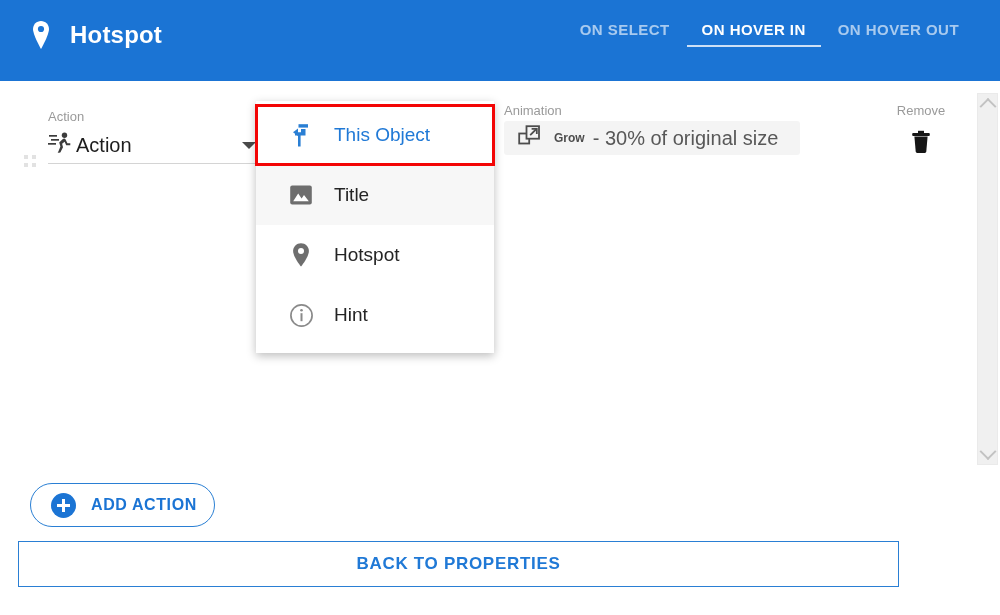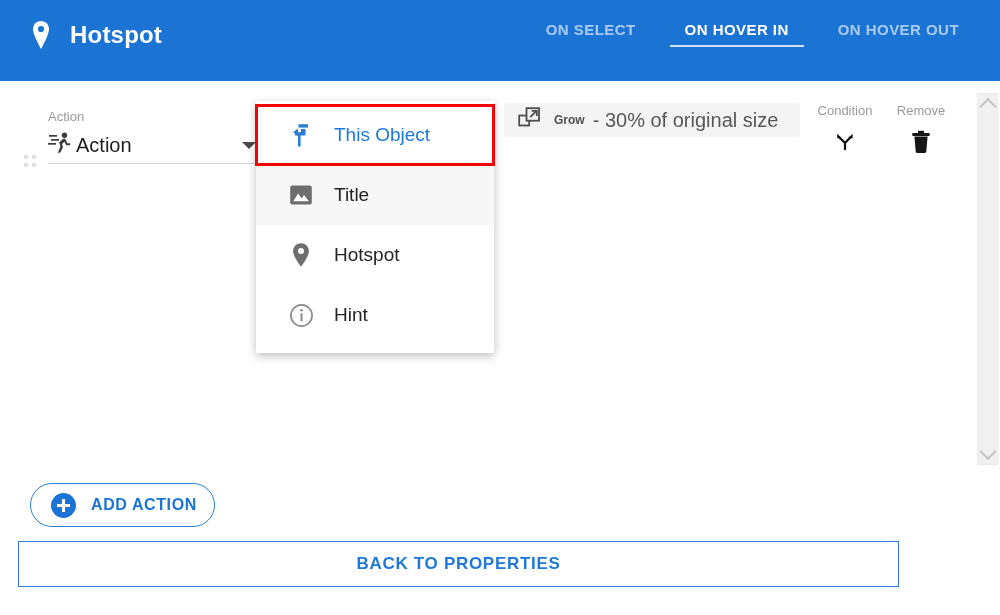--- a/index.html
+++ b/index.html
@@ -41,21 +41,21 @@
     letter-spacing: .2px;
     line-height: 30px;
     white-space: nowrap;
   }
 
   #header-tabs {
     position: absolute;
     right: 25px; top: 18px;
     display: flex;
     align-items: flex-start;
-    gap: 17px;
+    gap: 0px;
   }
   .tab {
     position: relative;
     padding: 3px 16px 18px 16px;
     font-size: 15px;
     font-weight: bold;
     letter-spacing: .45px;
     color: rgba(255,255,255,0.62);
     white-space: nowrap;
     cursor: pointer;
@@ -360,47 +360,35 @@
             <rect x="3" y="8" width="8" height="1.7" fill="#3c3c3c"></rect>
             <rect x="0" y="12" width="8" height="1.7" fill="#3c3c3c"></rect>
           </svg>
         </span>
         <span id="action-value">Action</span>
         <span id="action-caret"></span>
       </div>
     </div>
 
     <div id="animation-field">
+      <div class="field-label">Animation</div>
       <div id="animation-chip">
         <span>
           <svg id="animation-chip-icon" viewBox="0 0 24 24">
             <rect x="1.2" y="9.5" width="10" height="10" fill="none" stroke="#4d4d4d" stroke-width="1.8"></rect>
             <rect x="8.5" y="2.2" width="12.5" height="12.5" fill="#f4f4f4" stroke="#4d4d4d" stroke-width="1.8"></rect>
             <path d="M12.2 11.2 L18.0 5.4" stroke="#4d4d4d" stroke-width="1.8" fill="none"></path>
             <path d="M13.6 4.9 L18.8 4.9 L18.8 10.1" fill="none" stroke="#4d4d4d" stroke-width="1.8"></path>
           </svg>
         </span>
         <span id="animation-name">Grow</span>
         <span id="animation-detail">- 30% of original size</span>
       </div>
     </div>
 
-    <div id="condition-col">
-      <div class="col-label">Condition</div>
-      <div class="col-btn">
-        <span>
-          <svg width="24" height="24" viewBox="0 0 24 24">
-            <path d="M12 20 L12 13 L5.5 6.5" fill="none" stroke="#101010" stroke-width="2.2"></path>
-            <path d="M12 13 L18.2 6.5" fill="none" stroke="#101010" stroke-width="2.2"></path>
-            <path d="M4.2 3.8 L4.2 8.3 L8.7 8.3 Z" fill="#101010"></path>
-            <path d="M19.6 3.8 L19.6 8.3 L15.1 8.3 Z" fill="#101010"></path>
-          </svg>
-        </span>
-      </div>
-    </div>
 
     <div id="remove-col">
       <div class="col-label">Remove</div>
       <div class="col-btn">
         <span>
           <svg width="22" height="24" viewBox="0 0 22 24">
             <rect x="2.2" y="3.0" width="17.6" height="2.9" rx="1" fill="#161616"></rect>
             <rect x="8.0" y="0.8" width="6.0" height="2.3" fill="#161616"></rect>
             <path d="M4.4 6.6 L17.6 6.6 L16.3 21.6 C16.2 22.4 15.6 22.9 14.9 22.9 L7.1 22.9 C6.4 22.9 5.8 22.4 5.7 21.6 Z" fill="#161616"></path>
           </svg>

